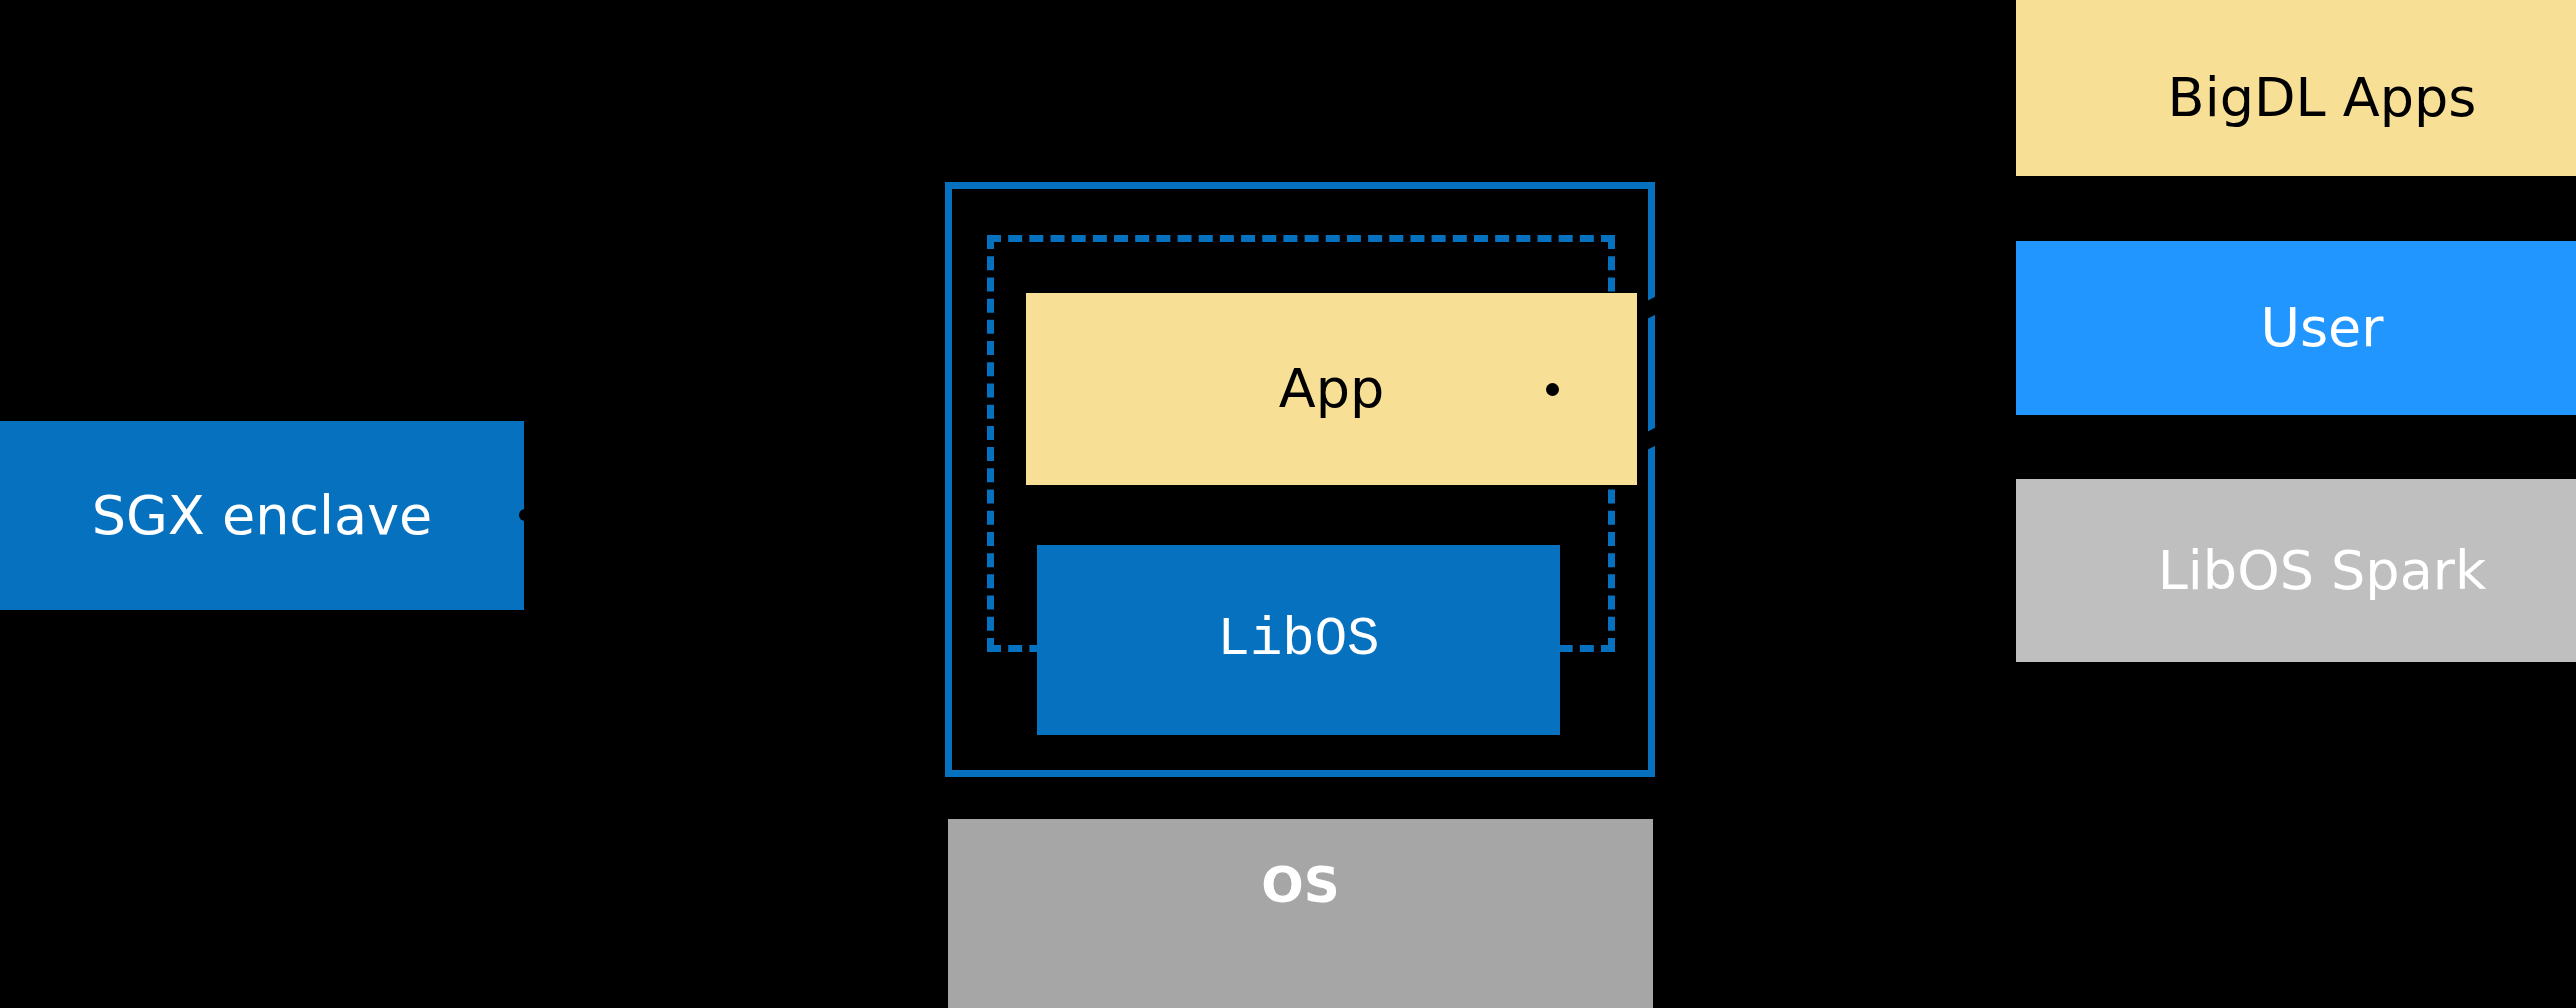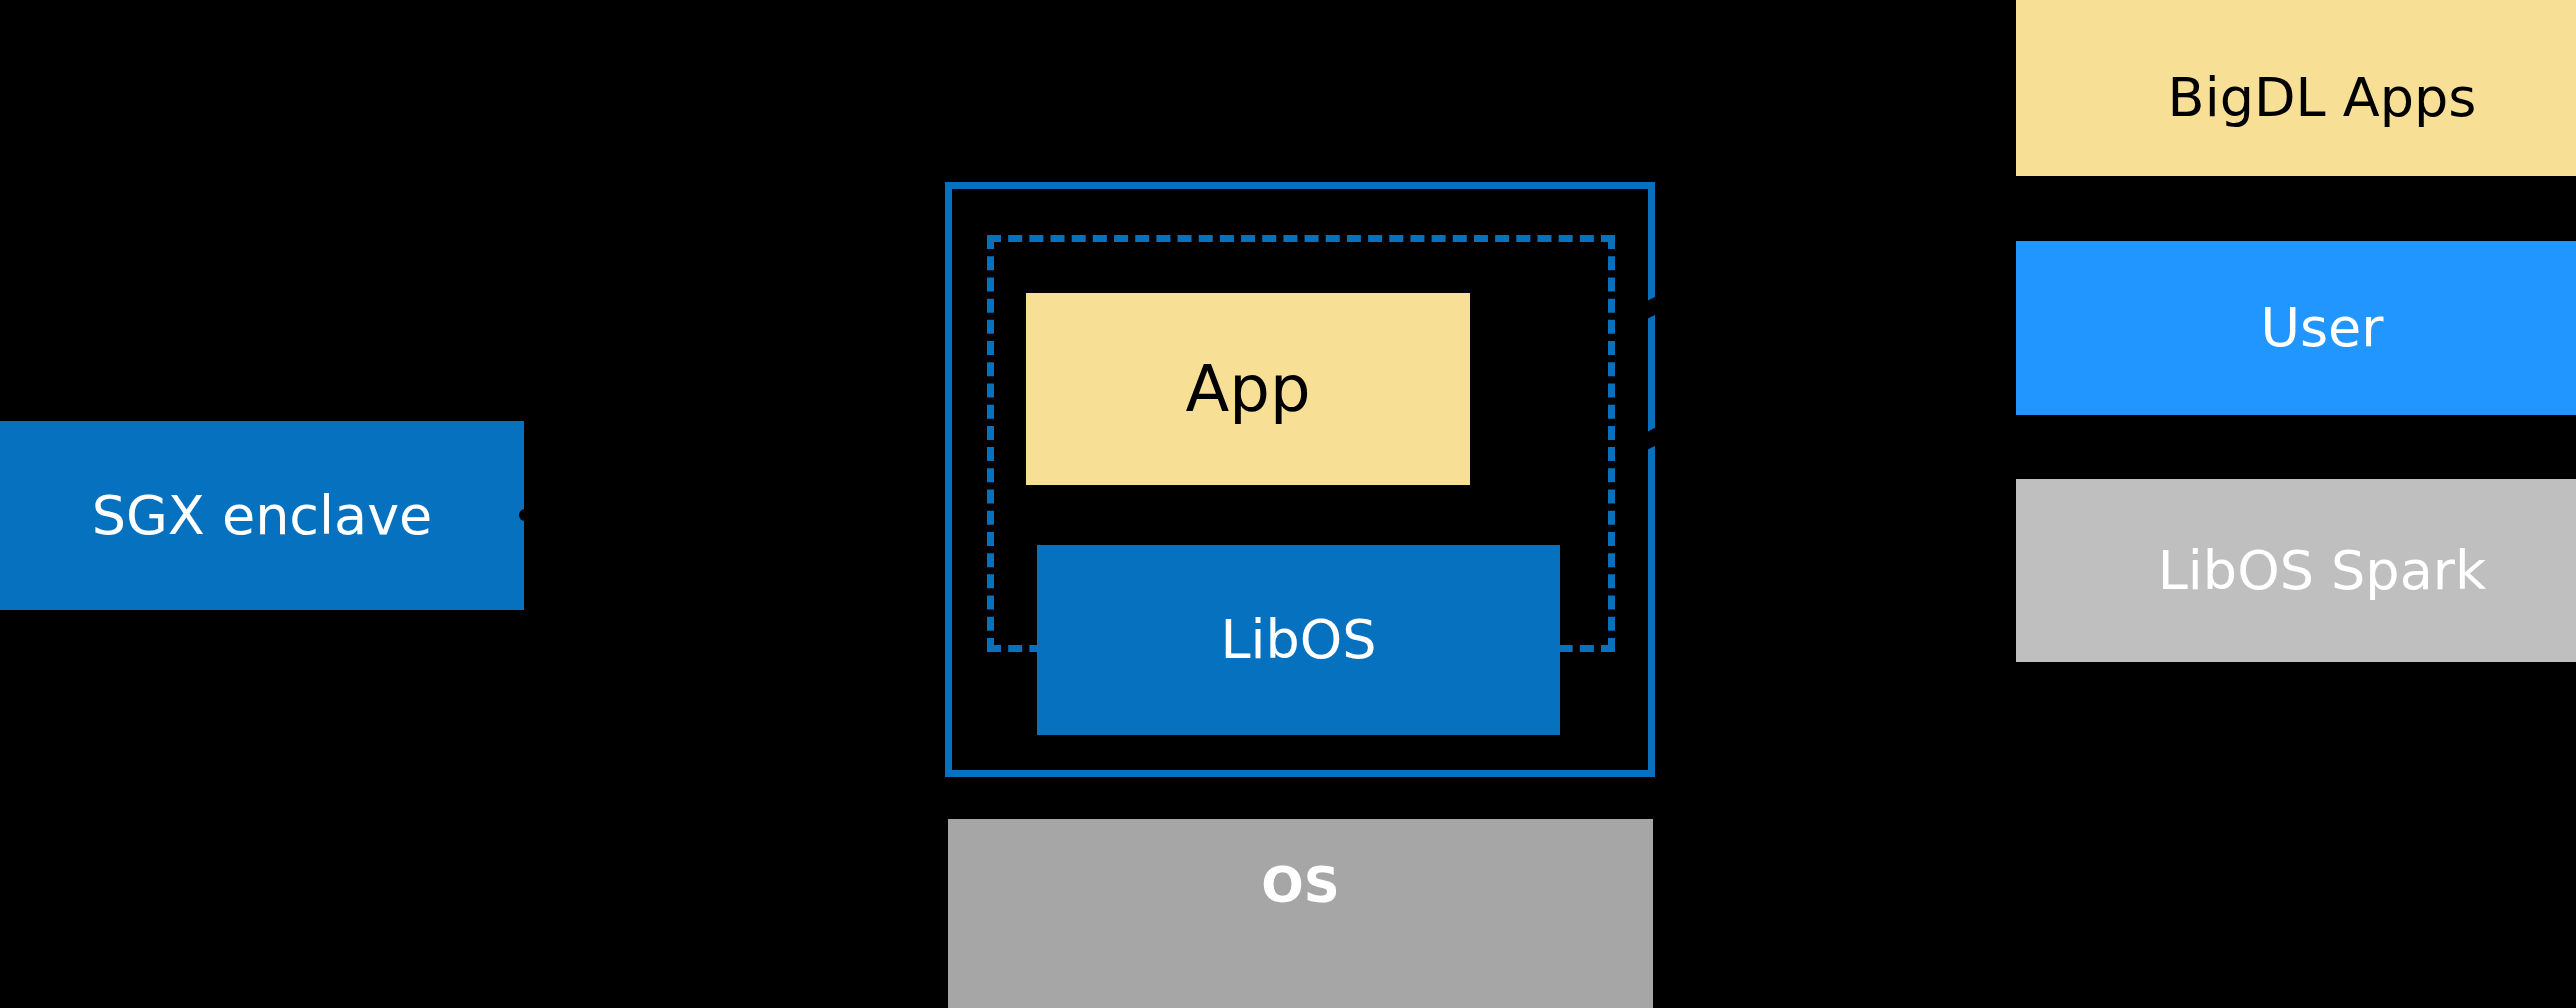--- a/index.html
+++ b/index.html
@@ -82,25 +82,25 @@
     height: 417px;
     border: 7.5px dashed #0571BF;
     box-sizing: border-box;
     background: transparent;
   }
 
   
   #app-box {
     left: 1026px;
     top: 293px;
-    width: 444px;
+    width: 611px;
     height: 192px;
     background: #F7DF96;
     color: #000000;
-    font-size: 64px;
+    font-size: 54px;
   }
 
   
   #app-arrow-endpoint-dot {
     position: absolute;
     left: 1546px;
     top: 383px;
     width: 13.4px;
     height: 13.4px;
     border-radius: 50%;
@@ -109,20 +109,21 @@
 
   
   #libos-box {
     left: 1037px;
     top: 545px;
     width: 523px;
     height: 190px;
     background: #0571BF;
     color: #FFFFFF;
     font-size: 54px;
+    font-family: Liberation Mono, monospace;
   }
 
   
   #os-box {
     left: 948px;
     top: 819px;
     width: 705px;
     height: 243px;
     background: #A6A6A6;
     color: #FFFFFF;

